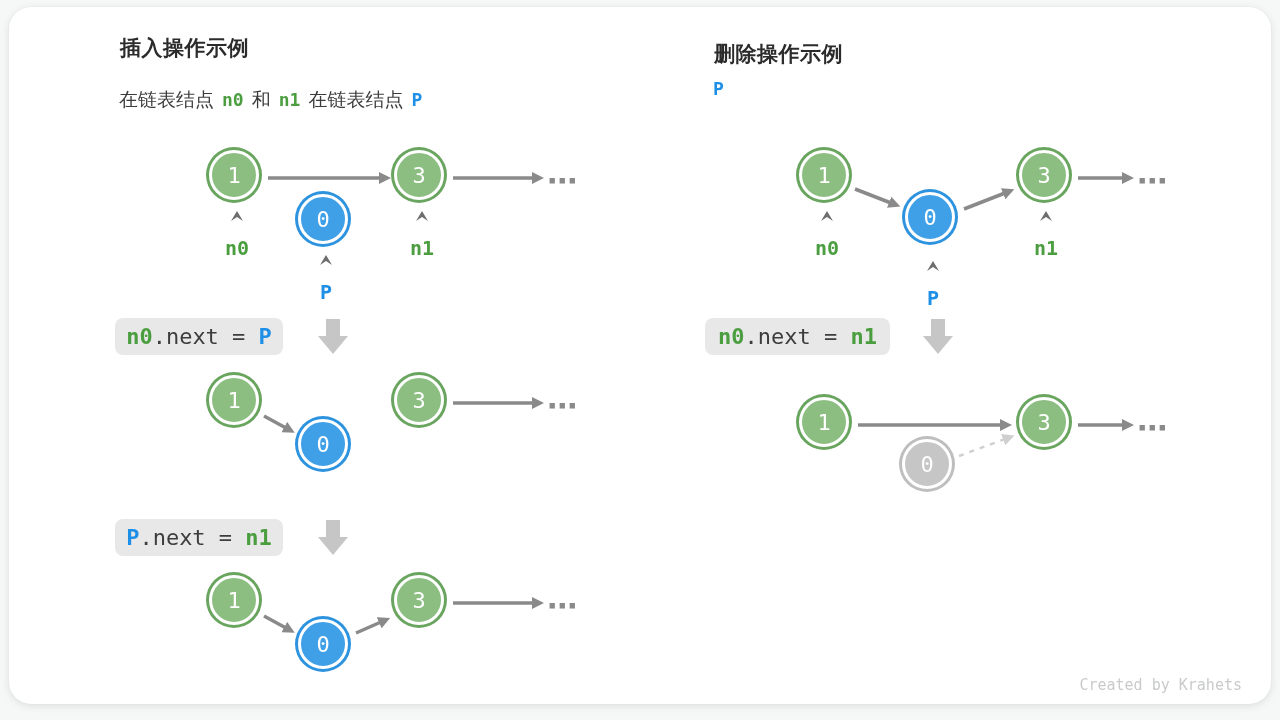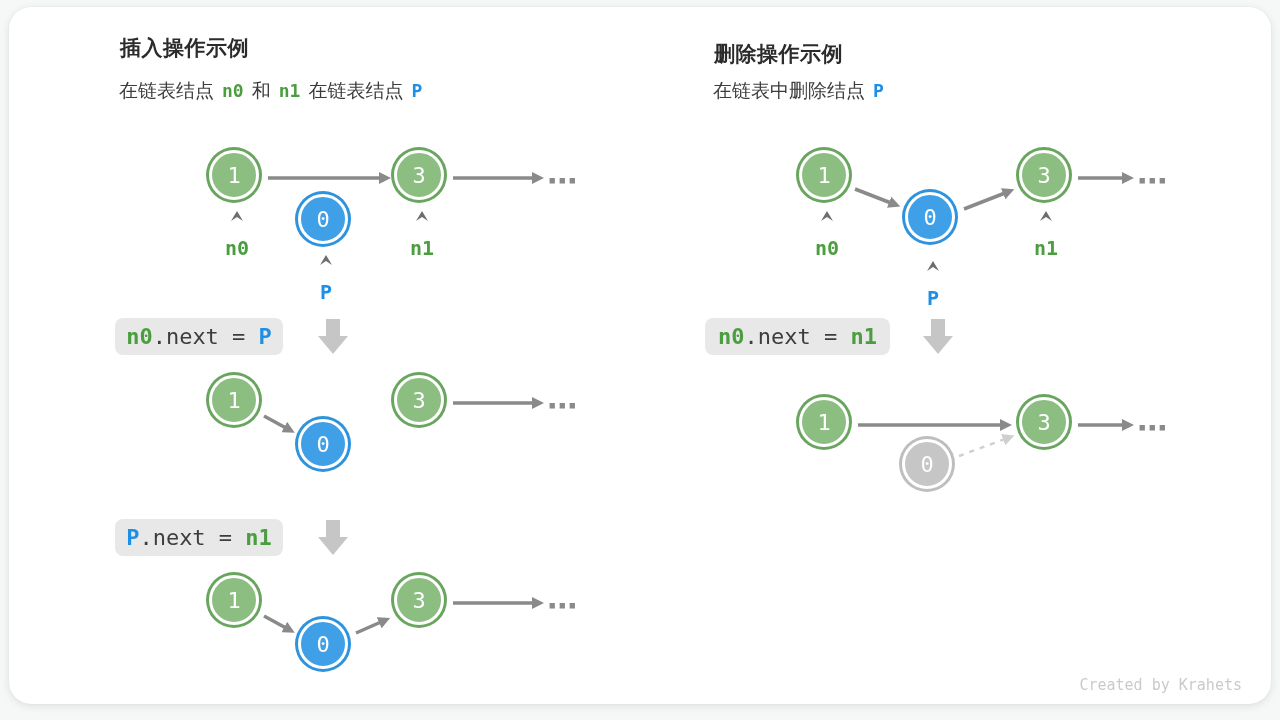--- a/index.html
+++ b/index.html
@@ -82,21 +82,21 @@
     <polygon points="927,271 933,261 939,271 933,267" style="fill:var(--caret)"></polygon>
 
     <path d="M931,319 L945,319 L945,336 L953,336 L938,354 L923,336 L931,336 Z" style="fill:var(--block_arrow)"></path>
 
     <line x1="858" y1="425" x2="1002" y2="425" style="stroke:var(--arrow)" stroke-width="3.5" marker-end="url(#ah)"></line>
     <line x1="1078" y1="425" x2="1124" y2="425" style="stroke:var(--arrow)" stroke-width="3.5" marker-end="url(#ah)"></line>
     <line x1="959" y1="456" x2="1005" y2="439" style="stroke:var(--arrow_light)" stroke-width="2.4" stroke-dasharray="5 6" marker-end="url(#ahl)"></line>
   </svg>
 
   <div class="abs title" style="left:120px;top:34px;">插入操作示例</div>
-  <div class="abs subtitle" style="left:119px;top:78px;justify-content:center;">
+  <div class="abs subtitle" style="left:119px;top:87px;justify-content:center;">
     <span>在链表结点</span>
     <span class="tok g">n0</span>
     <span>和</span>
     <span class="tok g">n1</span>
     <span>在链表结点</span>
     <span class="tok b">P</span>
   </div>
 
   <div class="abs node green" style="left:209px;top:150px;">1</div>
   <div class="abs node green" style="left:394px;top:150px;">3</div>
@@ -119,21 +119,20 @@
     <span class="b">P</span><span>.next = </span><span class="g">n1</span>
   </div>
 
   <div class="abs node green" style="left:209px;top:575px;">1</div>
   <div class="abs node blue" style="left:298px;top:619px;">0</div>
   <div class="abs node green" style="left:394px;top:575px;">3</div>
   <div class="abs dots" style="left:540px;top:591px;">⋯</div>
 
   <div class="abs title" style="left:714px;top:40px;">删除操作示例</div>
   <div class="abs subtitle" style="left:713px;top:78px;">
-    <span>在链表中删除结点</span>
     <span class="tok b">P</span>
   </div>
 
   <div class="abs node green" style="left:799px;top:150px;">1</div>
   <div class="abs node blue" style="left:905px;top:192px;">0</div>
   <div class="abs node green" style="left:1019px;top:150px;">3</div>
   <div class="abs dots" style="left:1130px;top:166px;">⋯</div>
   <div class="abs nlabel g" style="left:797px;top:236px;">n0</div>
   <div class="abs nlabel g" style="left:1016px;top:236px;">n1</div>
   <div class="abs nlabel b" style="left:903px;top:286px;">P</div>

